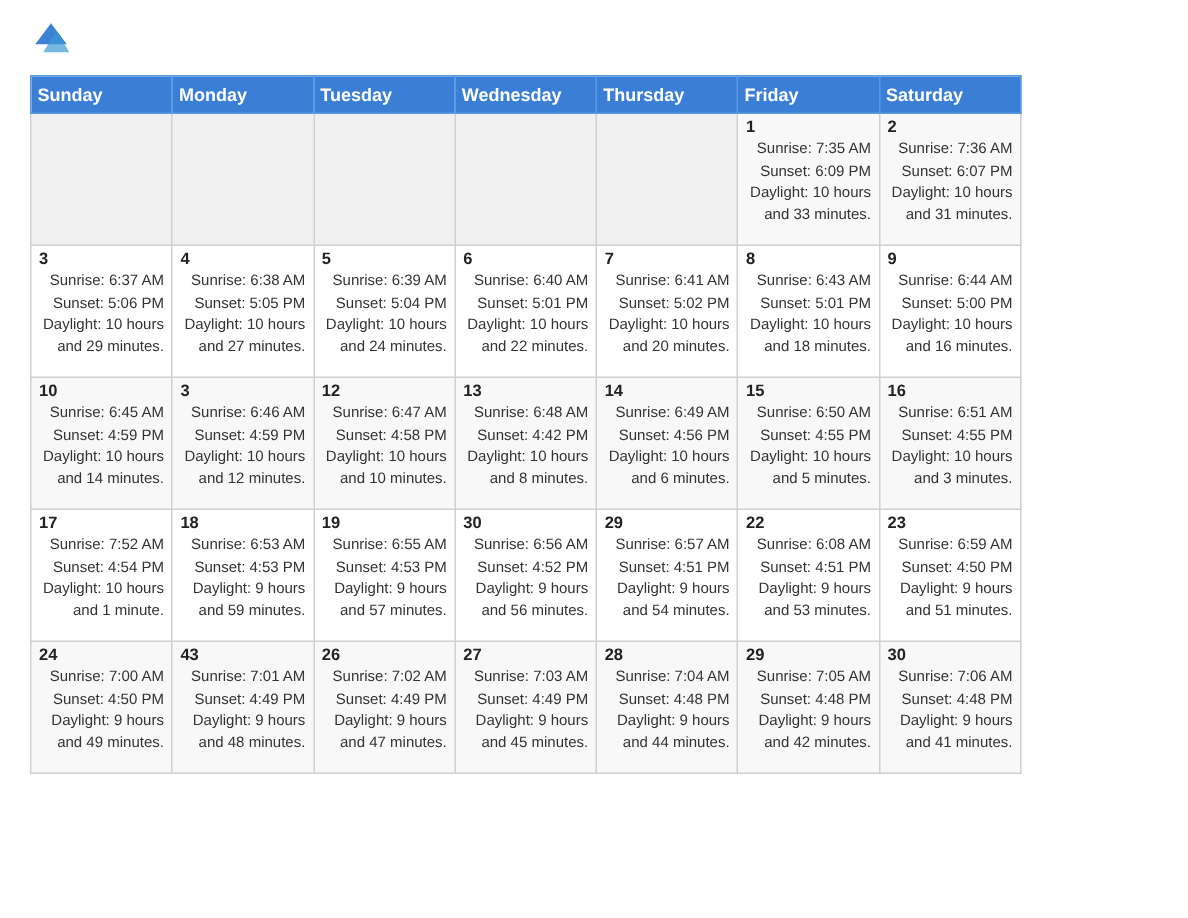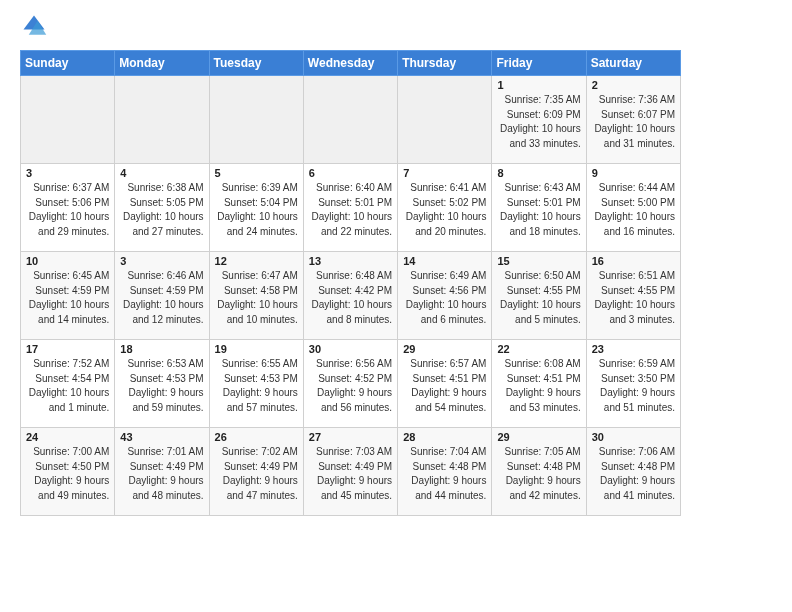--- a/index.html
+++ b/index.html
@@ -274,21 +274,21 @@
           </td>
           <td>
             <span class="day-number">22</span>
             <div class="cell-content">Sunrise: 6:08 AM
 Sunset: 4:51 PM
 Daylight: 9 hours and 53 minutes.</div>
           </td>
           <td>
             <span class="day-number">23</span>
             <div class="cell-content">Sunrise: 6:59 AM
-Sunset: 3:50 PM
+Sunset: 4:50 PM
 Daylight: 9 hours and 51 minutes.</div>
           </td>
         </tr>
         <tr>
           <td>
             <span class="day-number">24</span>
             <div class="cell-content">Sunrise: 7:00 AM
 Sunset: 4:50 PM
 Daylight: 9 hours and 49 minutes.</div>
           </td>

